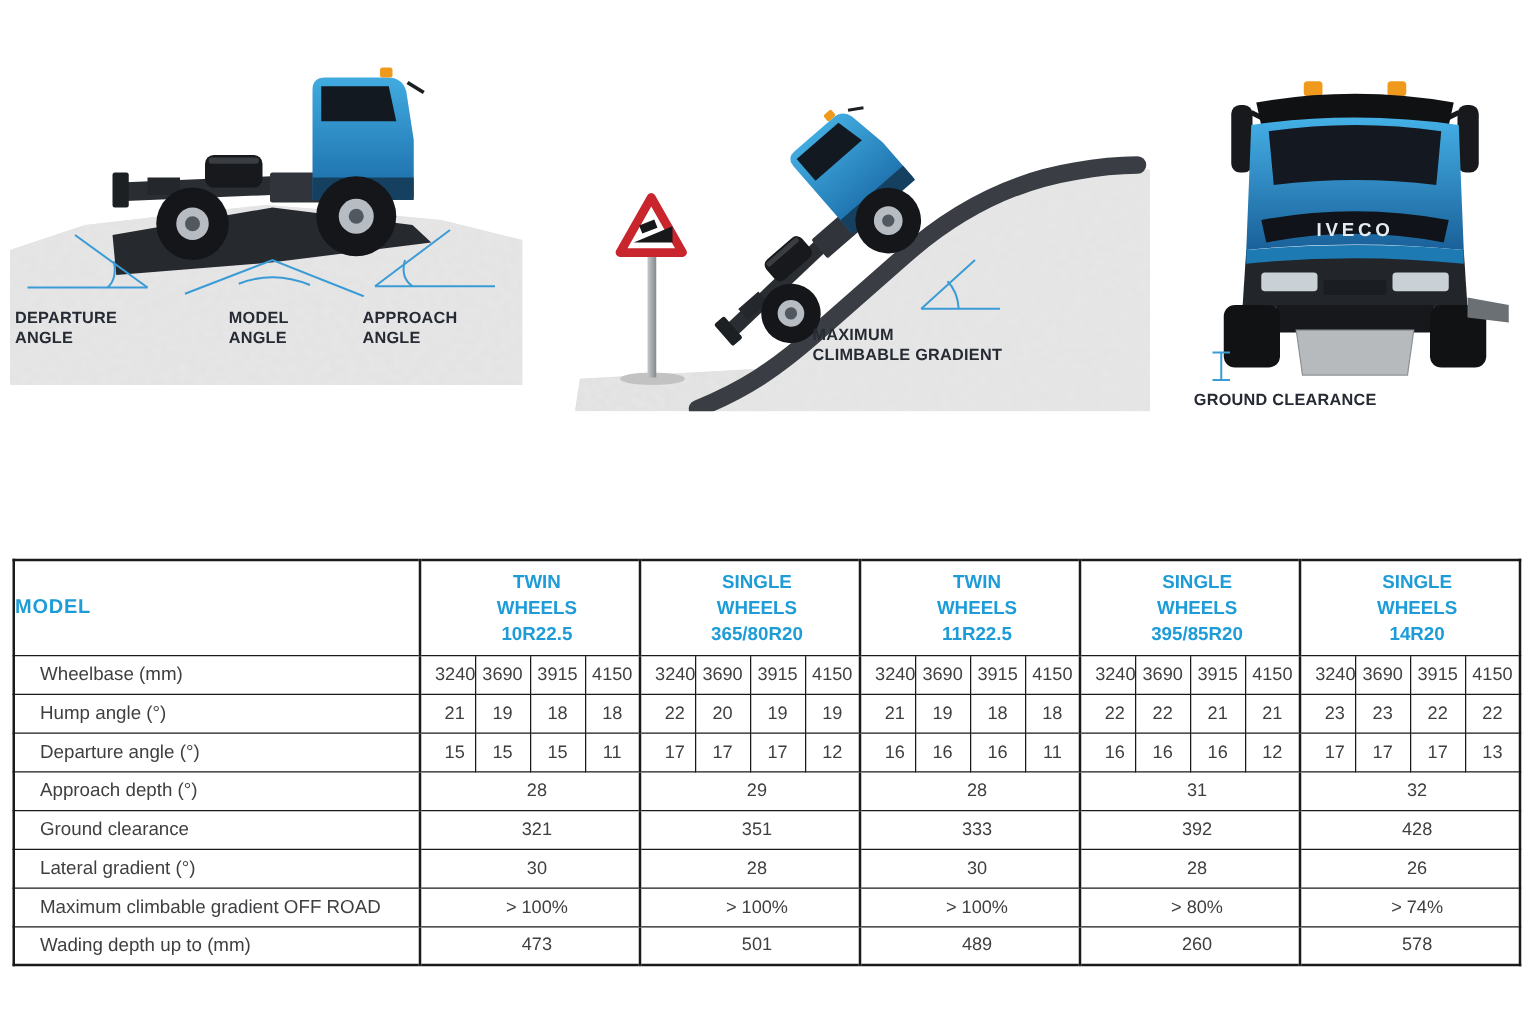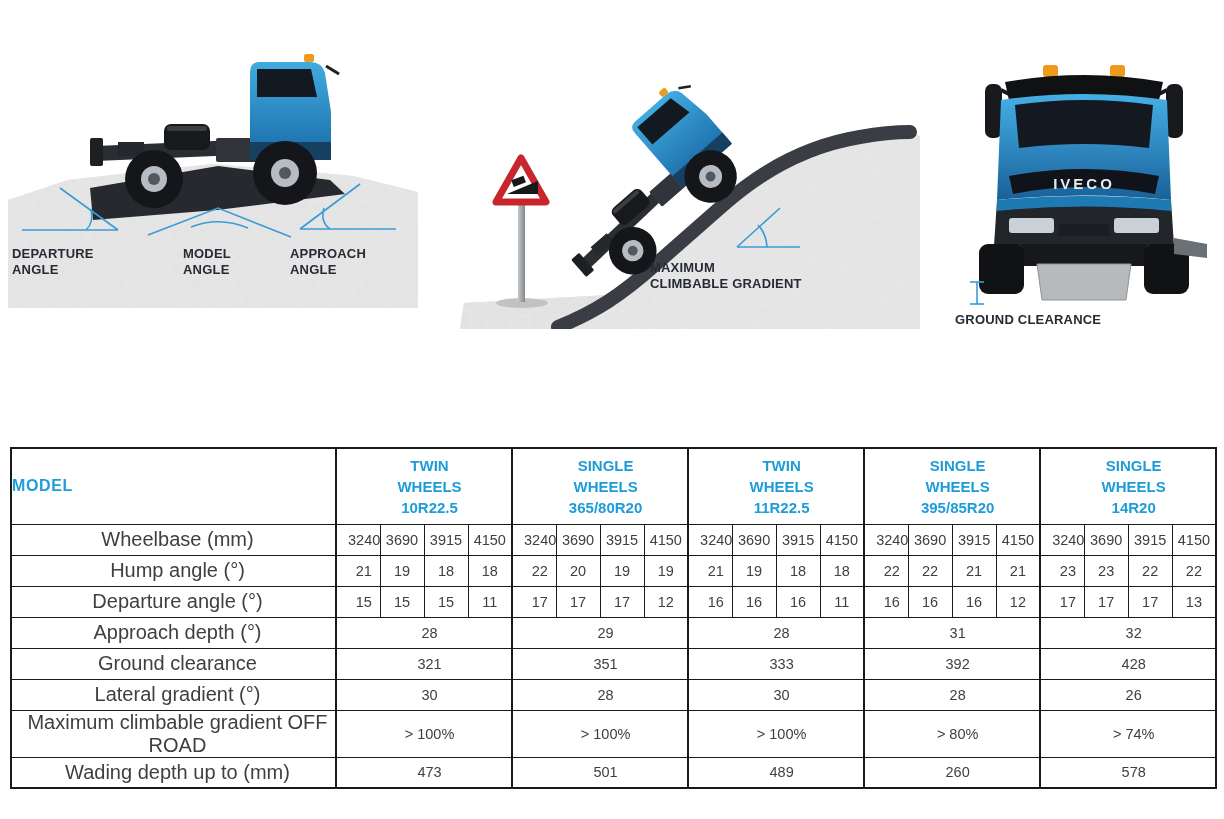--- a/index.html
+++ b/index.html
@@ -15,21 +15,21 @@
   .ann{stroke:var(--ann);stroke-width:1.6;fill:none;}
   
   .spec-table{position:absolute;left:10px;top:447px;width:1205px;border-collapse:collapse;
               table-layout:fixed;background:#fff;border:2px solid var(--tb);}
   .spec-table th,.spec-table td{border:1px solid var(--tb);overflow:hidden;padding:0;}
   .spec-table .gstart{border-left:2px solid var(--tb);padding-left:11px;}
   .spec-table thead tr{height:76px;}
   .spec-table tbody tr{height:31px;}
   .model-h{font-size:16px;font-weight:bold;color:var(--accent);letter-spacing:0.6px;text-align:left;}
   .group-h{font-size:15px;font-weight:bold;color:var(--accent);line-height:21px;text-align:center;}
-  .spec-table td.lbl{font-size:20px;color:var(--body);padding-left:8px;text-align:center;}
+  .spec-table td.lbl{font-size:15px;color:var(--body);padding-left:20px;text-align:left;}
   .spec-table td.num{font-size:14.5px;color:var(--body);text-align:center;}
 </style>
 </head>
 <body>
 
 <div class="page">
 
   <svg width="0" height="0" style="position:absolute" aria-hidden="true">
     <defs>
       <filter id="rock" x="-5%" y="-5%" width="110%" height="110%">

